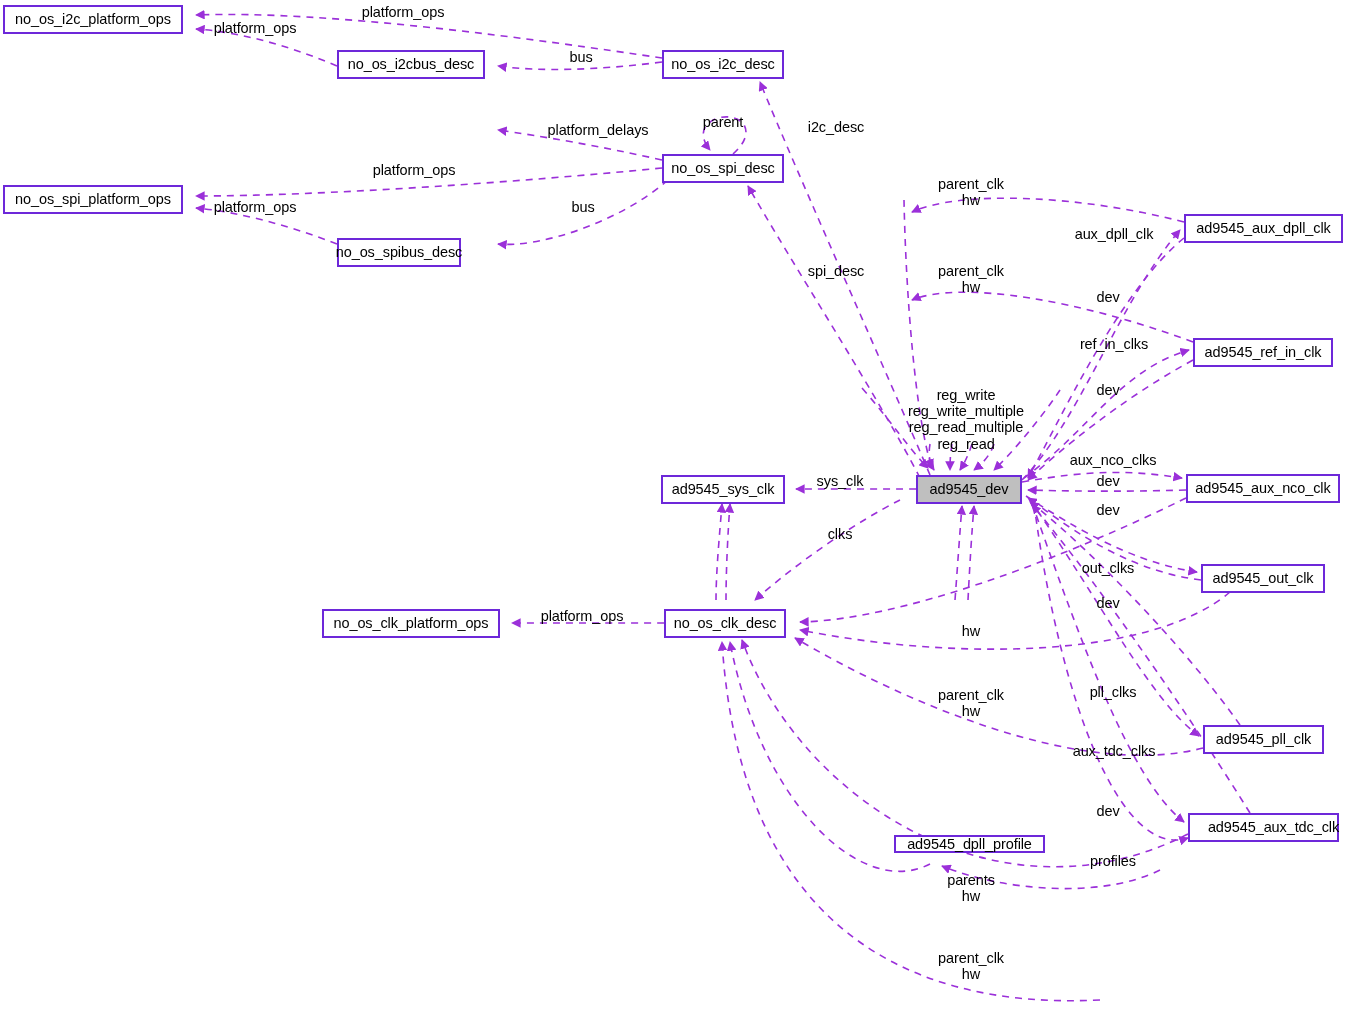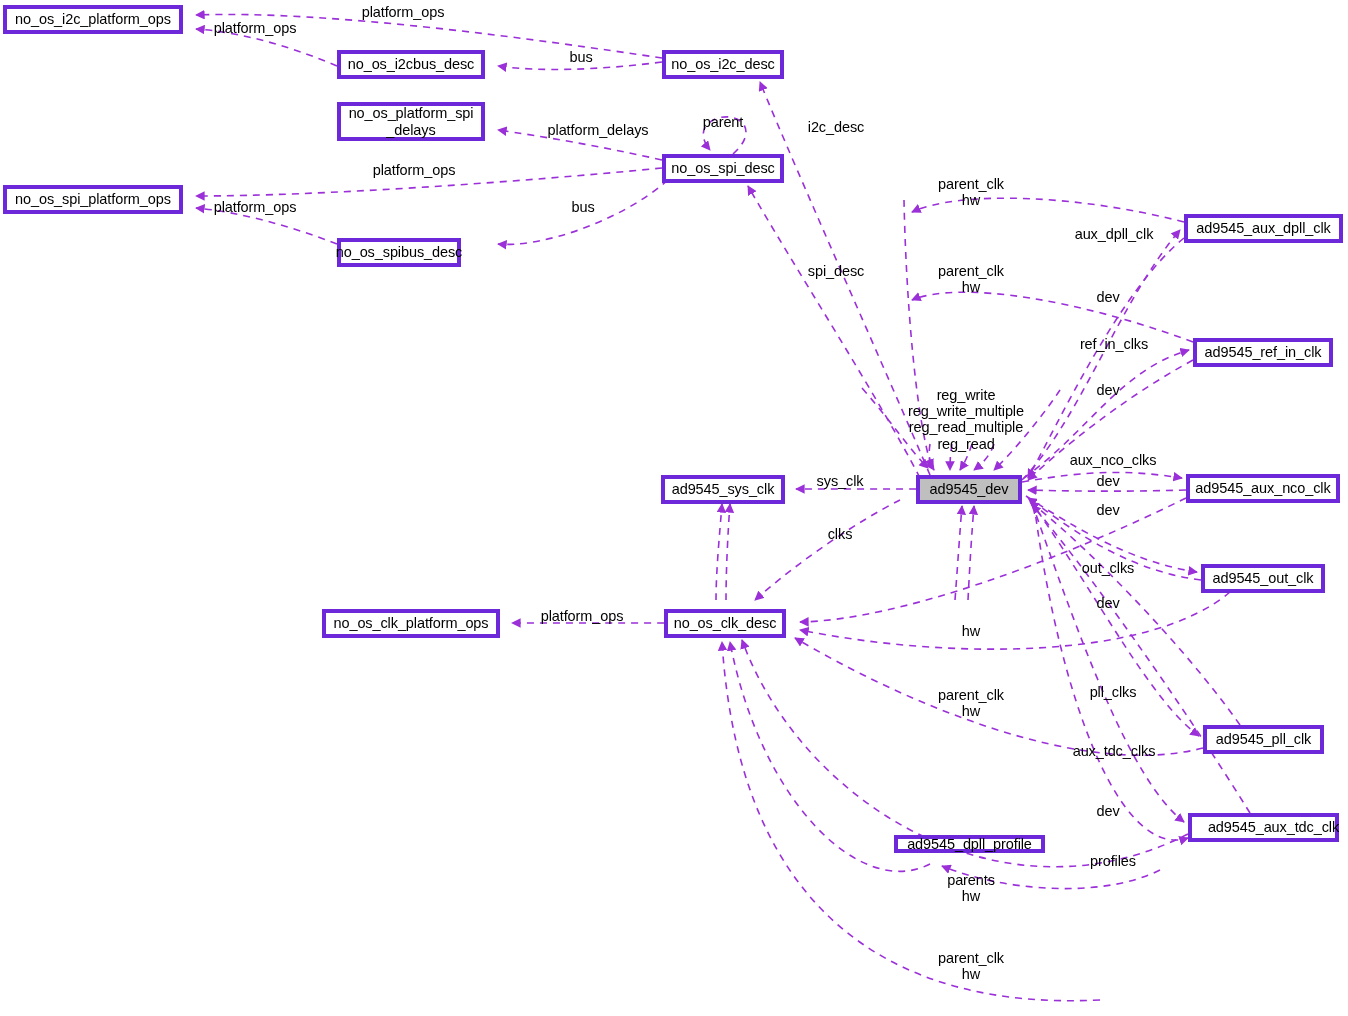--- a/index.html
+++ b/index.html
@@ -20,21 +20,21 @@
   #edge-layer {
     position: absolute;
     left: 0;
     top: 0;
     width: 1348px;
     height: 1016px;
   }
   .node {
     position: absolute;
     box-sizing: border-box;
-    border: 4px solid #6d28d9;
+    border: 2px solid #6d28d9;
     background: #ffffff;
     color: #000000;
     font-size: 14.5px;
     line-height: 1.12;
     display: flex;
     align-items: center;
     justify-content: center;
     text-align: center;
     white-space: pre;
     letter-spacing: -0.1px;
@@ -128,22 +128,20 @@
       <path d="M 904,200 C 906,300 916,420 932,468"></path>
       <path d="M 1060,390 C 1040,420 1010,455 994,470"></path>
       <path d="M 955,600 C 958,560 960,530 962,506"></path>
       <path d="M 968,600 C 970,560 972,530 974,506"></path>
     </g>
   </svg>
 
   <div class="node" style="left: 3px; top: 5px; width: 180px; height: 29px;">no_os_i2c_platform_ops</div>
   <div class="node" style="left: 337px; top: 50px; width: 148px; height: 29px;">no_os_i2cbus_desc</div>
   <div class="node" style="left: 662px; top: 50px; width: 122px; height: 29px;">no_os_i2c_desc</div>
-  <div class="node" style="left: 337px; top: 102px; width: 148px; height: 39px;">no_os_platform_spi
-_delays</div>
   <div class="node" style="left: 662px; top: 154px; width: 122px; height: 29px;">no_os_spi_desc</div>
   <div class="node" style="left: 3px; top: 185px; width: 180px; height: 29px;">no_os_spi_platform_ops</div>
   <div class="node" style="left: 337px; top: 238px; width: 124px; height: 29px;">no_os_spibus_desc</div>
   <div class="node" style="left: 1184px; top: 214px; width: 159px; height: 29px;">ad9545_aux_dpll_clk</div>
   <div class="node" style="left: 1193px; top: 338px; width: 140px; height: 29px;">ad9545_ref_in_clk</div>
   <div class="node" style="left: 661px; top: 475px; width: 124px; height: 29px;">ad9545_sys_clk</div>
   <div class="node highlight" style="left: 916px; top: 475px; width: 106px; height: 29px; background: rgb(191, 191, 191);">ad9545_dev</div>
   <div class="node" style="left: 1186px; top: 474px; width: 154px; height: 29px;">ad9545_aux_nco_clk</div>
   <div class="node" style="left: 1201px; top: 564px; width: 124px; height: 29px;">ad9545_out_clk</div>
   <div class="node" style="left: 322px; top: 609px; width: 178px; height: 29px;">no_os_clk_platform_ops</div>

